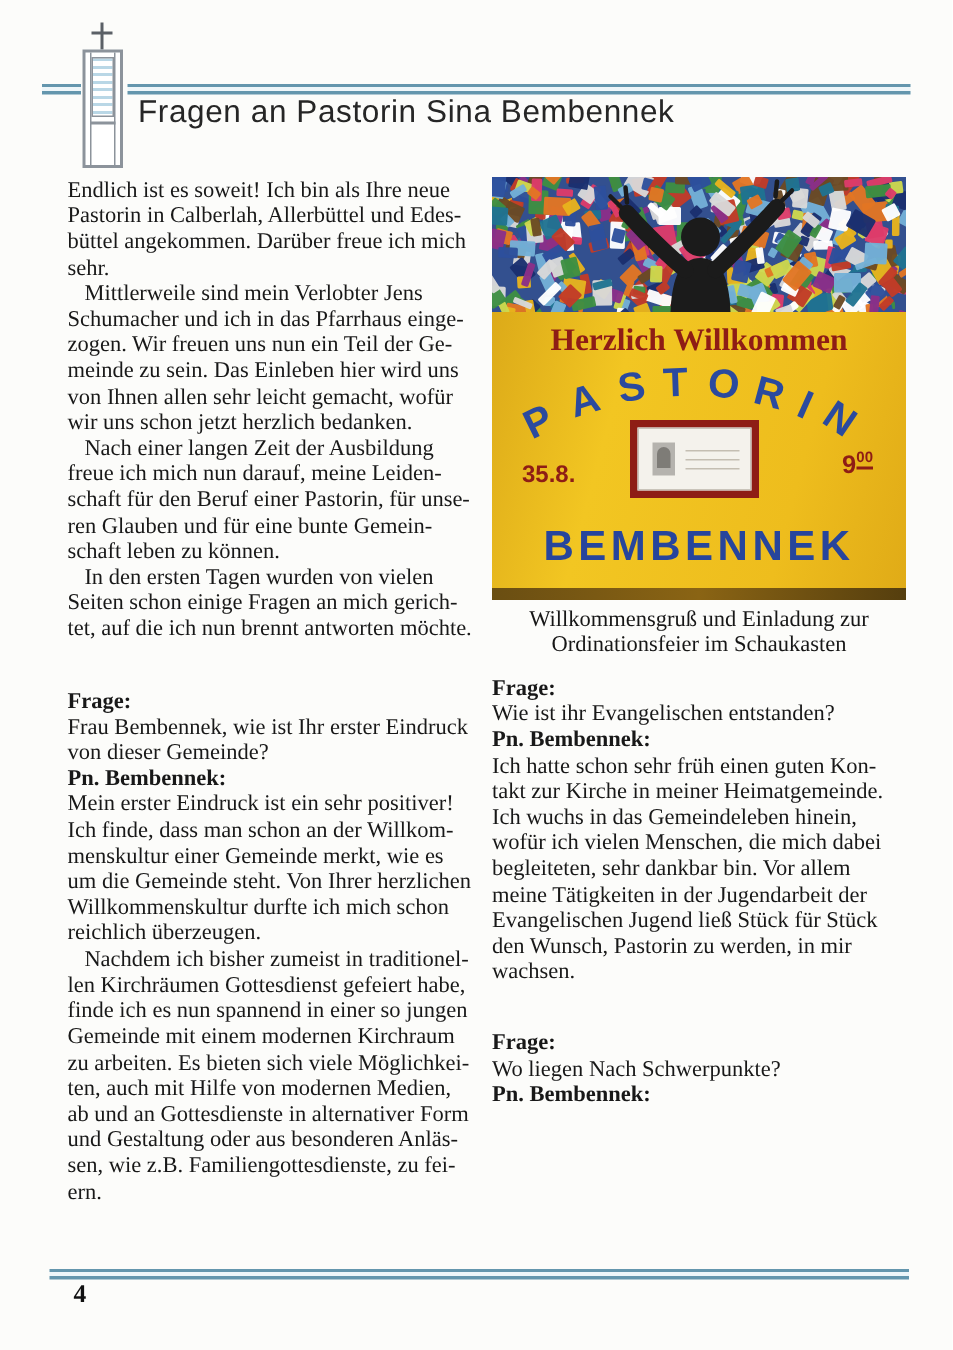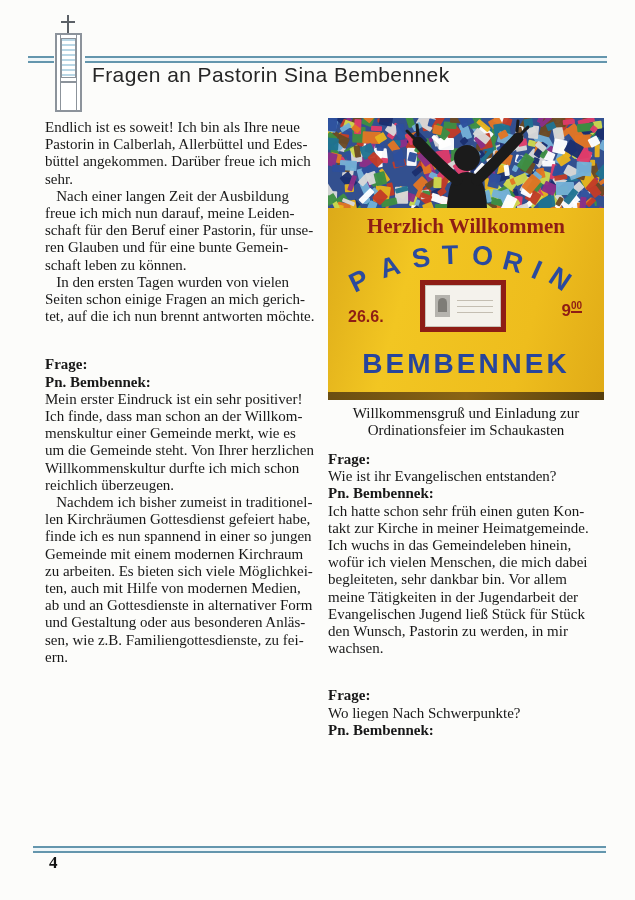--- a/index.html
+++ b/index.html
@@ -90,30 +90,38 @@
   </div>
   <div class="rule rule-left"></div>
   <div class="rule rule-right"></div>
   <h1 class="page-title">Fragen an Pastorin Sina Bembennek</h1>
 
   <section class="col-left">
     <p class="body-text">Endlich ist es soweit! Ich bin als Ihre neue
 Pastorin in Calberlah, Allerbüttel und Edes-
 büttel angekommen. Darüber freue ich mich
 sehr.</p>
+    <p class="body-text">   Mittlerweile sind mein Verlobter Jens
+Schumacher und ich in das Pfarrhaus einge-
+zogen. Wir freuen uns nun ein Teil der Ge-
+meinde zu sein. Das Einleben hier wird uns
+von Ihnen allen sehr leicht gemacht, wofür
+wir uns schon jetzt herzlich bedanken.</p>
     <p class="body-text">   Nach einer langen Zeit der Ausbildung
 freue ich mich nun darauf, meine Leiden-
 schaft für den Beruf einer Pastorin, für unse-
 ren Glauben und für eine bunte Gemein-
 schaft leben zu können.</p>
     <p class="body-text">   In den ersten Tagen wurden von vielen
 Seiten schon einige Fragen an mich gerich-
 tet, auf die ich nun brennt antworten möchte.</p>
     <div class="qa">
       <div class="qa-label">Frage:</div>
+      <div class="body-text">Frau Bembennek, wie ist Ihr erster Eindruck
+von dieser Gemeinde?</div>
       <div class="qa-label">Pn. Bembennek:</div>
       <div class="body-text">Mein erster Eindruck ist ein sehr positiver!
 Ich finde, dass man schon an der Willkom-
 menskultur einer Gemeinde merkt, wie es
 um die Gemeinde steht. Von Ihrer herzlichen
 Willkommenskultur durfte ich mich schon
 reichlich überzeugen.
    Nachdem ich bisher zumeist in traditionel-
 len Kirchräumen Gottesdienst gefeiert habe,
 finde ich es nun spannend in einer so jungen
@@ -562,21 +570,21 @@
           <div class="frame">
             <div class="card">
               <div class="card-pic"></div>
               <div class="card-lines">
                   <i></i>
                   <i></i>
                   <i></i>
                 </div>
             </div>
           </div>
-          <span class="sign-date">26.6.</span>
+          <span class="sign-date">35.8.</span>
           <span class="sign-time"><span>9</span><sup>00</sup></span>
           <div class="sign-name">BEMBENNEK</div>
         </div>
         <div class="photo-bottom"></div>
       </div>
       <figcaption class="caption">Willkommensgruß und Einladung zur
 Ordinationsfeier im Schaukasten</figcaption>
     </figure>
 
     <div class="qa qa1">

